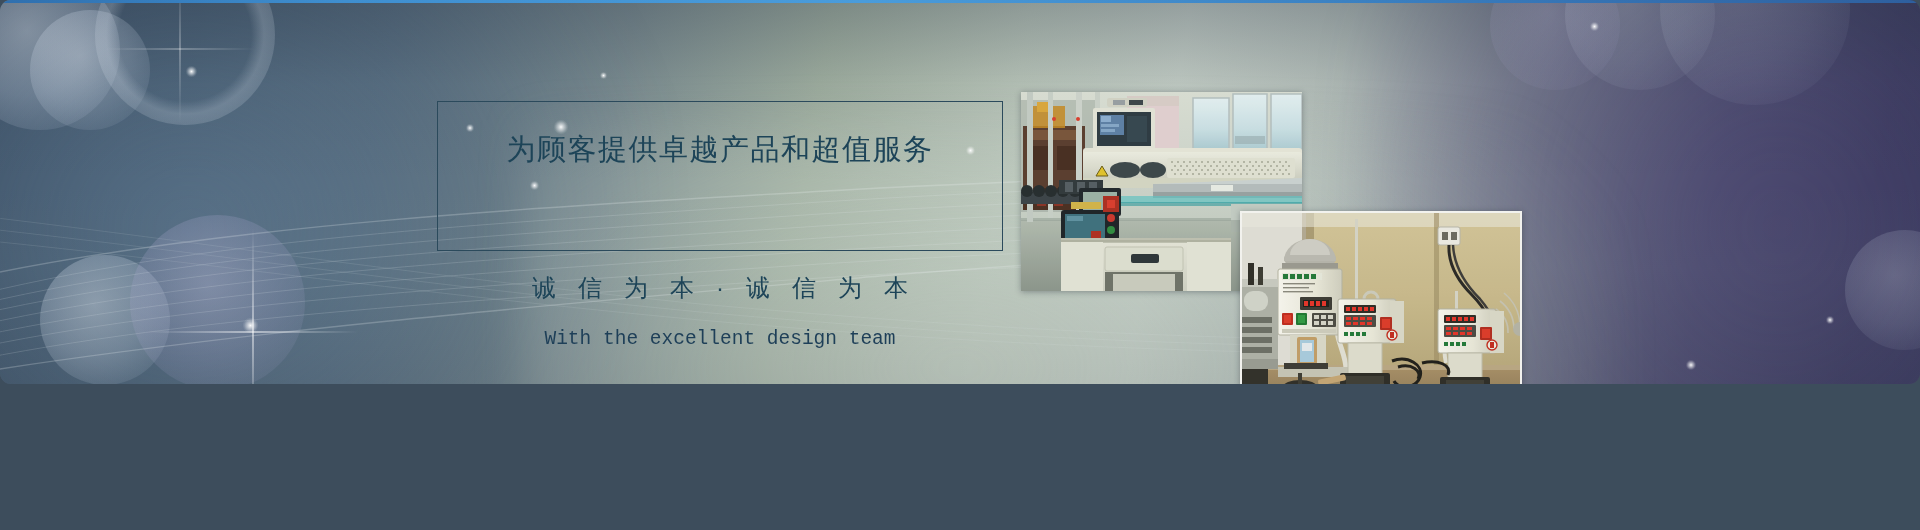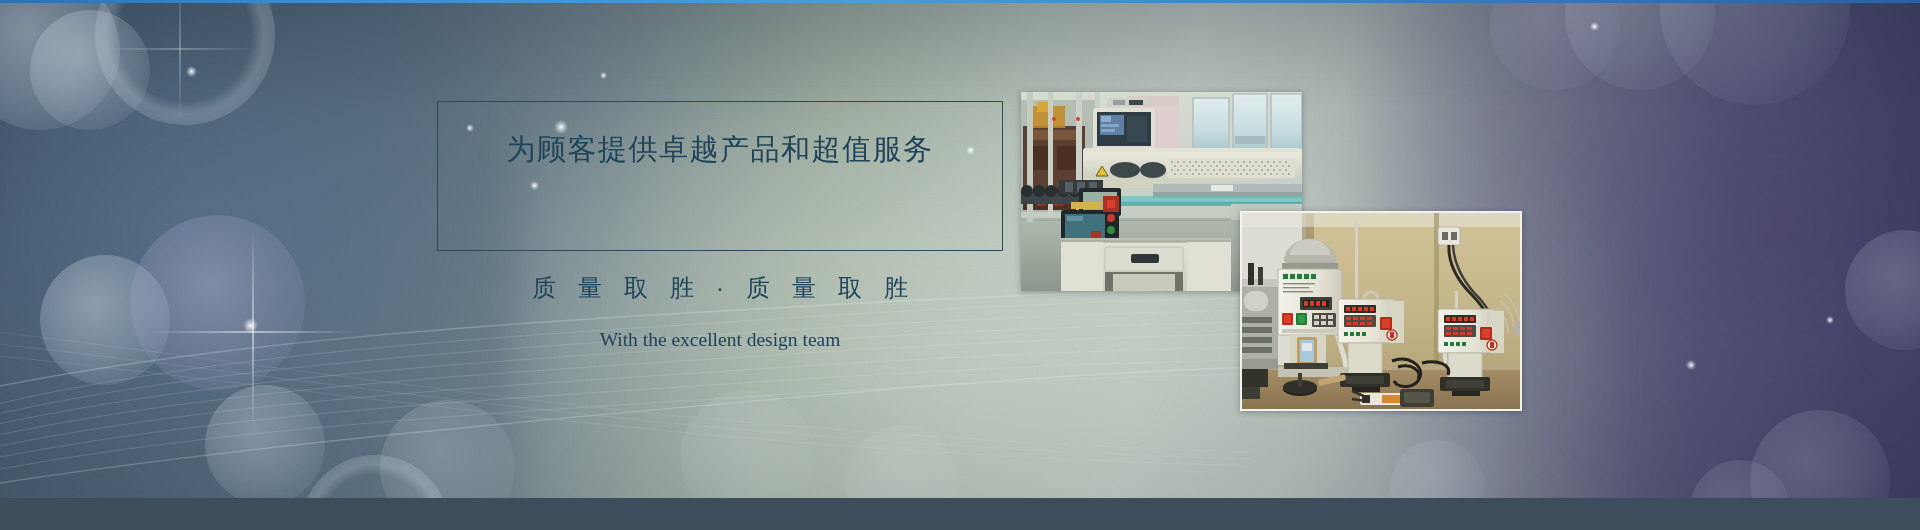--- a/index.html
+++ b/index.html
@@ -6,23 +6,24 @@
   html, body { width:1920px; height:530px; overflow:hidden; }
   body {
     font-family:"Liberation Sans", sans-serif;
     background:#3d4d5c;
     position:relative;
   }
 
   
   #banner {
     position:absolute; inset:0;
-    width:1920px; height:498px;
+    width:1920px; height:384px;
     overflow:hidden;
     background:#4a5a68;
+    border-radius:11px;
   }
 
   
   .bg-base {
     position:absolute; inset:0;
     background:
       linear-gradient(100deg,
         #3f5265 0%,
         #4a5f70 10%,
         #5c7180 20%,
@@ -171,21 +172,21 @@
     font-family:"Liberation Sans", sans-serif;
     white-space:nowrap;
   }
   .paragraph {
     position:absolute;
     left:330px; top:325px; width:780px;
     text-align:center;
     font-size:19.5px;
     line-height:29px;
     color:#1e3f58;
-    font-family:Liberation Serif, serif;
+    font-family:Liberation Mono, monospace;
   }
   .paragraph div { white-space:nowrap; }
 
   
   .photo {
     position:absolute;
     overflow:hidden;
     background:#c9cfc8;
     box-shadow:0 1px 6px rgba(20,28,40,0.35);
   }
@@ -264,21 +265,21 @@
 
   <div class="top-rule"></div>
 
   <div class="text-zone">
 
     <div class="title-box"></div>
 
     <div class="main-title">为顾客提供卓越产品和超值服务</div>
 
 
-    <div class="slogan">质量取胜·质量取胜</div>
+    <div class="slogan">诚信为本·诚信为本</div>
 
     <div class="paragraph">
       <div>With the excellent design team</div>
     </div>
   </div>
 
   <div class="photo" id="photo-machine">
     <svg width="281" height="199" viewBox="0 0 281 199">
       <defs>
         <linearGradient id="wallG" x1="0" y1="0" x2="0" y2="1">

